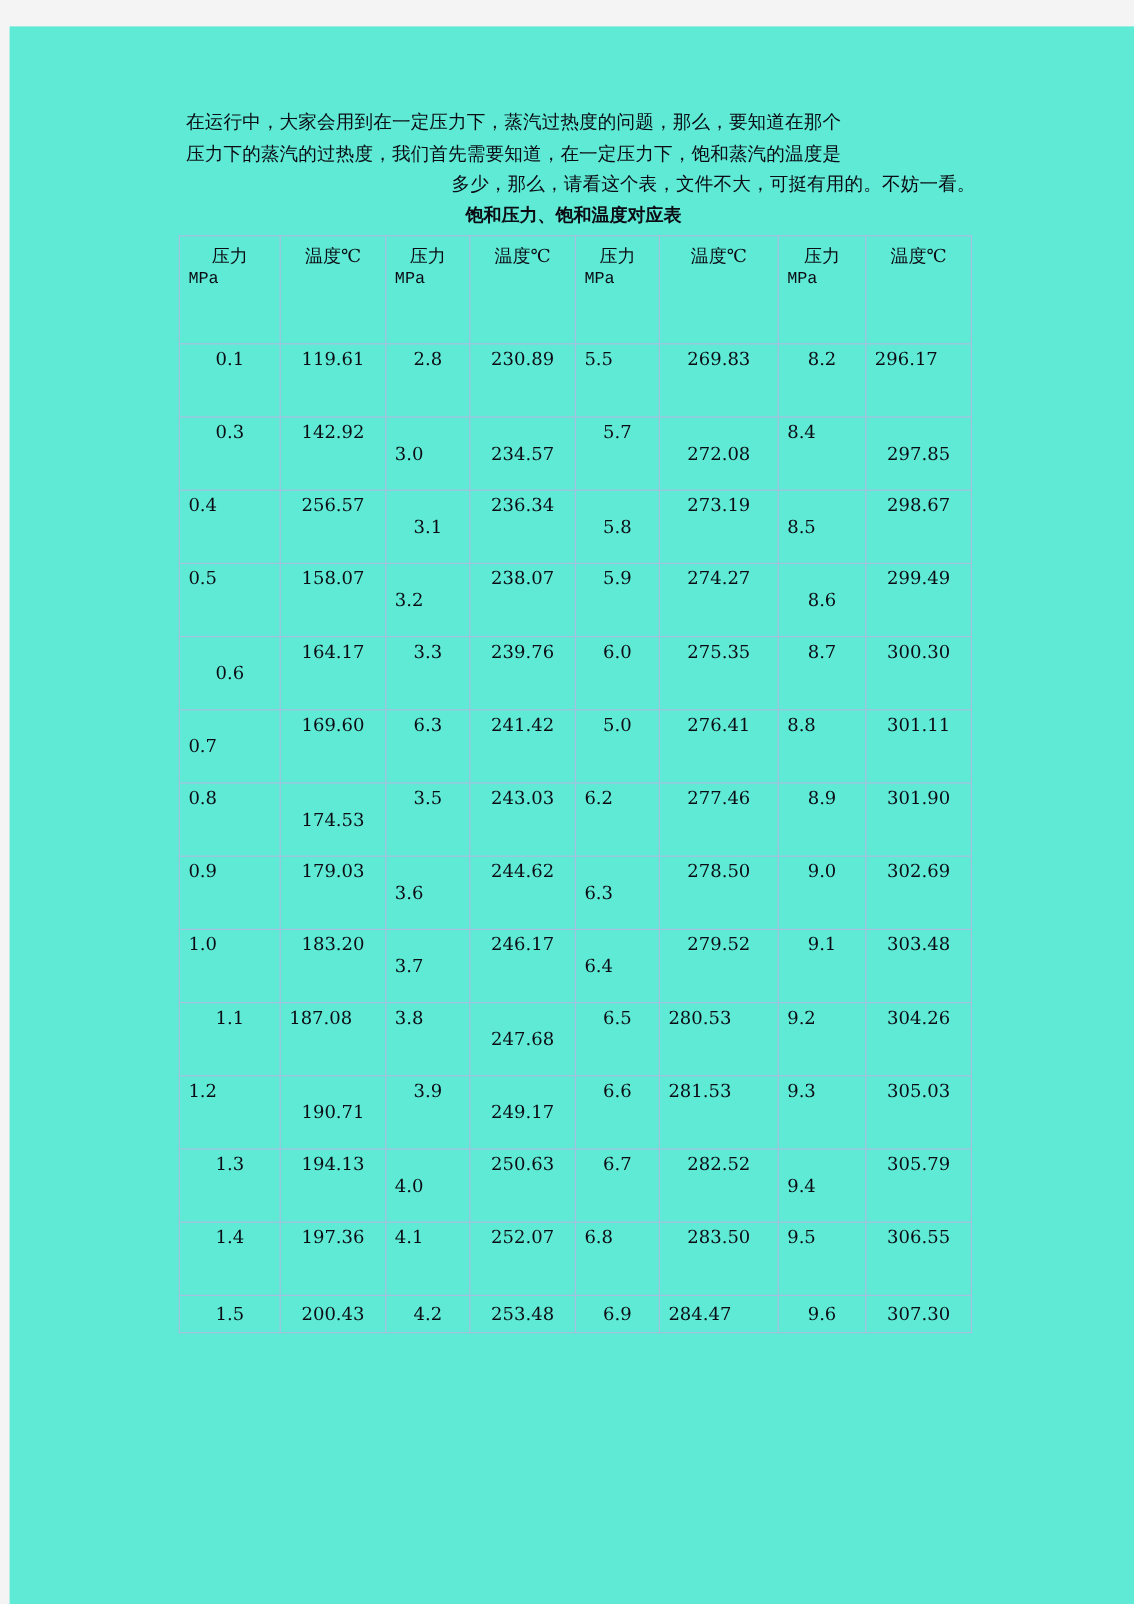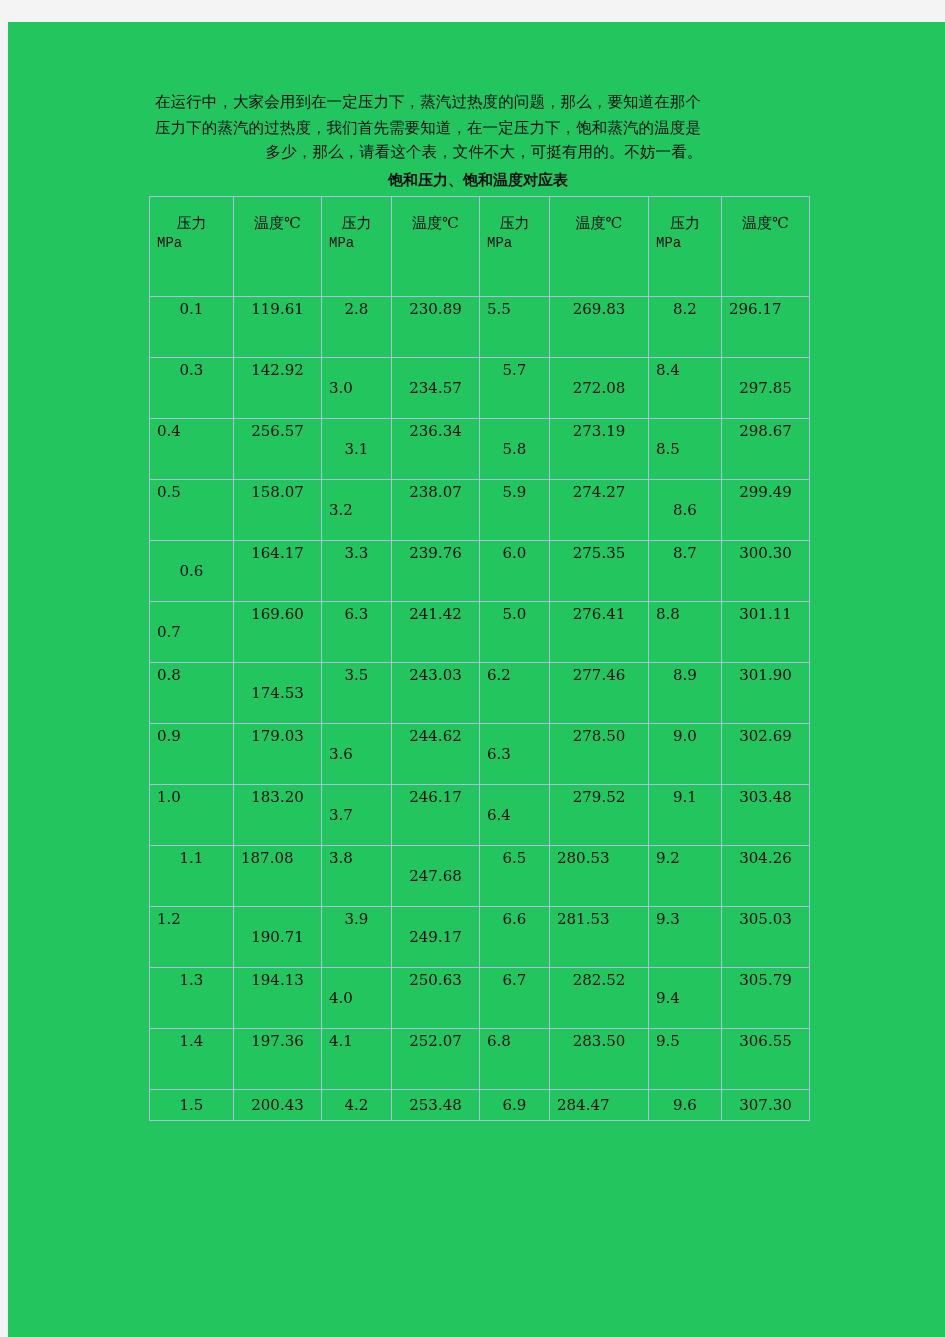--- a/index.html
+++ b/index.html
@@ -13,21 +13,21 @@
     background: #f4f4f4;
     font-family: "DejaVu Serif", "Liberation Serif", serif;
     overflow: hidden;
   }
   #page {
     position: absolute;
     left: 8px;
     top: 22px;
     width: 937px;
     height: 1315px;
-    background: #22c55e;
+    background: #5eead4;
     overflow: hidden;
   }
   #content {
     position: absolute;
     left: 141px;
     top: 68px;
     width: 670px;
   }
   
   .intro {
@@ -39,22 +39,21 @@
     text-justify: inter-ideograph;
     letter-spacing: 0.1px;
     margin: 0;
     padding: 0 0 0 6px;
     width: 658px;
   }
   .intro .ln {
     display: block;
   }
   .intro .ln.c {
-    text-align: center;
-    font-family: Liberation Mono, monospace;
+    text-align: right;
   }
   
   .tbl-title {
     font-family: Liberation Serif, serif;
     font-size: 15px;
     line-height: 25px;
     font-weight: bold;
     color: #0b0b14;
     text-align: center;
     margin: 0;
@@ -75,21 +74,21 @@
     font-size: 15px;
     color: #0b0b14;
     padding: 3px 7px;
     overflow: hidden;
     white-space: nowrap;
   }
   
   table.sat tr.hdr td {
     height: 80px;
     vertical-align: top;
-    padding-top: 16px;
+    padding-top: 6px;
     text-align: center;
     white-space: normal;
     line-height: 20px;
   }
   table.sat tr.hdr td .h1 { display: block; }
   table.sat tr.hdr td .h2 { display: block; font-size: 14px; }
   table.sat tr.hdr td.lead  { text-align: left; }
   table.sat tr.hdr td.lead .h1 { text-align: center; }
   table.sat tr.hdr td.lead .h2 { text-align: left; font-family: Liberation Mono, monospace; }
 

